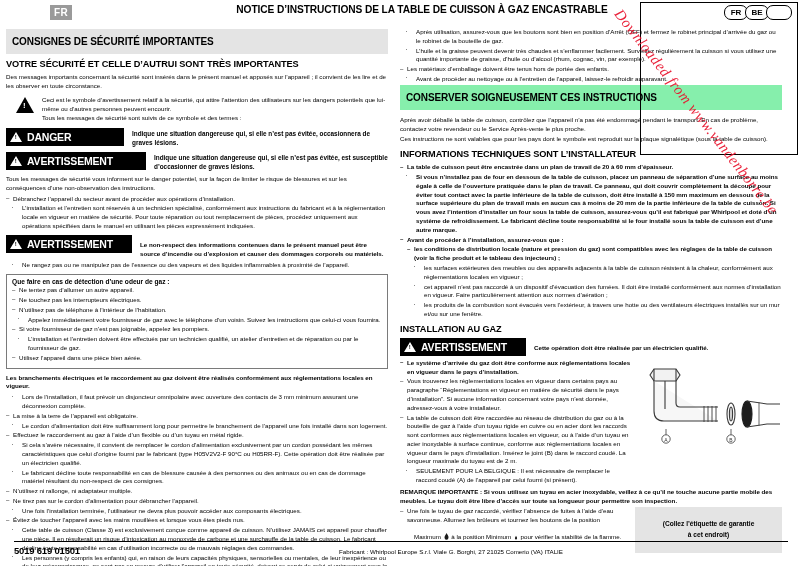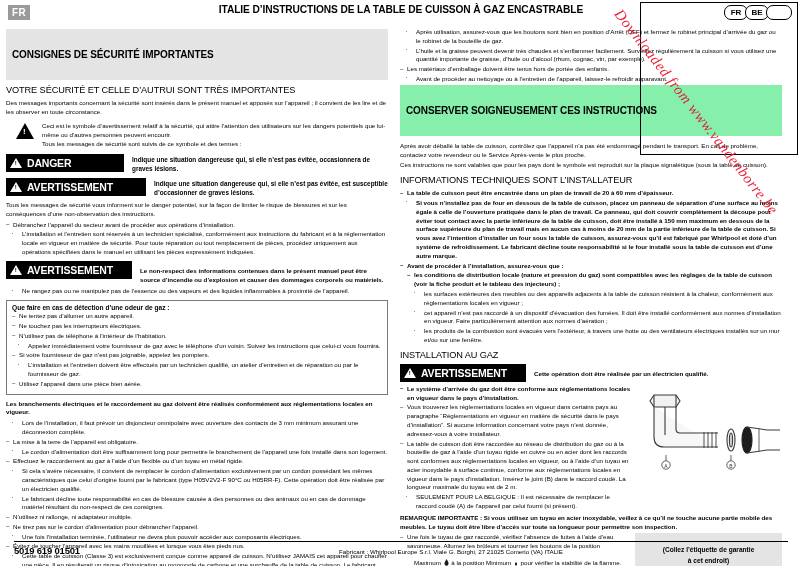--- a/index.html
+++ b/index.html
@@ -20,20 +20,21 @@
     width: 802px;
     height: 566px;
     box-sizing: border-box;
     padding: 0;
   }
 
   
   .header {
     position: relative;
     height: 26px;
+    margin-left: 42px;
   }
   .lang-tag {
     position: absolute;
     left: 8px;
     top: 5px;
     width: 22px;
     height: 15px;
     background: #9a9a9a;
     color: #ffffff;
     font-size: 10px;
@@ -90,33 +91,33 @@
   
   p, li, div.t {
     font-size: 6.2px;
     line-height: 1.45;
     margin: 0;
   }
   .band {
     background: #e4e4e4;
     font-size: 10px;
     font-weight: bold;
-    padding: 20px 6px;
+    padding: 7px 6px;
     margin: 3px 0 5px 0;
     letter-spacing: -0.1px;
   }
   .band.center {
     background: #86efac;
     margin: 0 0 6px 0;
     width: 100%;
     box-sizing: border-box;
   }
   .h2 {
     font-size: 9.2px;
-    font-weight: normal;
+    font-weight: bold;
     margin: 5px 0 4px 0;
     letter-spacing: -0.1px;
   }
   .para {
     font-size: 6.2px;
     line-height: 1.42;
     margin: 0 0 2px 0;
   }
   .bold { font-weight: bold; }
 
@@ -356,21 +357,21 @@
     opacity: .92;
   }
 </style>
 </head>
 <body>
 
 <div class="page">
 
   <div class="header">
     <div class="lang-tag">FR</div>
-    <div class="doc-title">ITALIE D’INSTRUCTIONS DE LA TABLE DE CUISSON À GAZ ENCASTRABLE</div>
+    <div class="doc-title">NOTICE D’INSTRUCTIONS DE LA TABLE DE CUISSON À GAZ ENCASTRABLE</div>
     <div class="country-badges">
       <div class="cbadge">FR</div>
       <div class="cbadge">BE</div>
       <div class="cbadge blank"></div>
     </div>
   </div>
 
   <div class="columns">
 
     <div class="col col-left">

